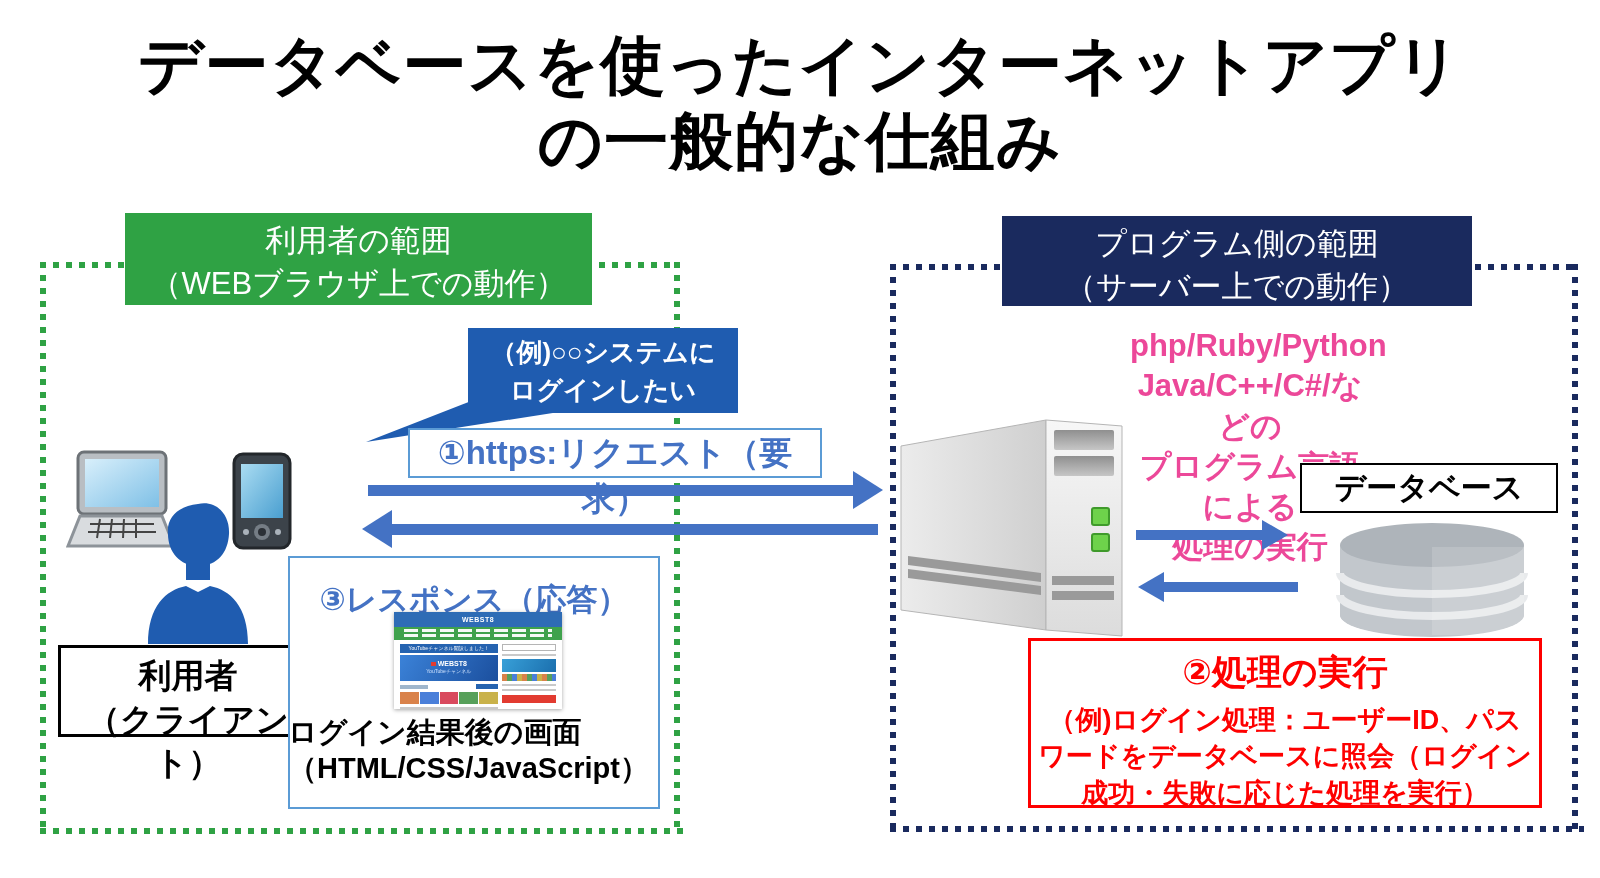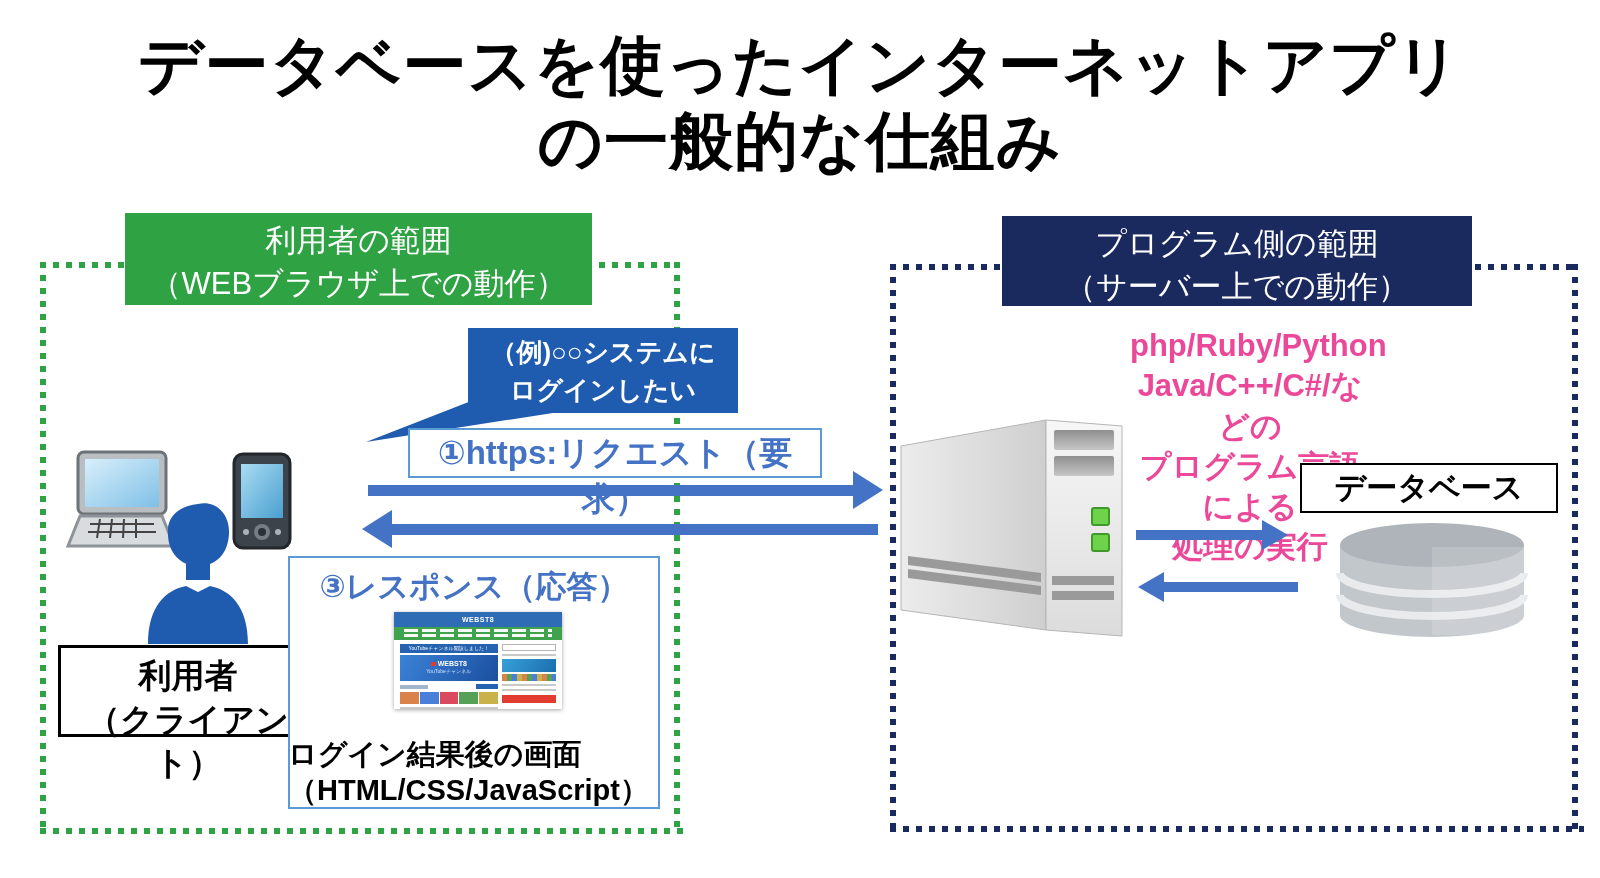--- a/index.html
+++ b/index.html
@@ -32,22 +32,22 @@
           color:#fff;font-weight:900;font-size:26px;line-height:1.45;text-align:center;padding-top:6px;}
   .bubble-tail{position:absolute;left:366px;top:402px;width:190px;height:40px;background:var(--bubble_blue);
                clip-path:polygon(54% 0,100% 26%,0 100%);}
 
   
   .request-box{position:absolute;left:408px;top:428px;width:414px;height:50px;background:#fff;
                border:2px solid var(--box_border_blue);color:var(--arrow_blue);font-weight:900;
                font-size:33px;text-align:center;line-height:46px;}
   .response-box{position:absolute;left:288px;top:556px;width:372px;height:253px;background:#fff;
                 border:2px solid var(--box_border_blue);text-align:center;}
-  .response-label{color:var(--arrow_blue);font-weight:900;font-size:31px;margin-top:8px;}
-  .response-caption{color:#000;font-weight:900;font-size:29px;line-height:1.25;margin-top:22px;}
+  .response-label{color:var(--arrow_blue);font-weight:900;font-size:31px;margin-top:21px;}
+  .response-caption{color:#000;font-weight:900;font-size:29px;line-height:1.25;margin-top:0;}
 
   .plain-label{position:absolute;background:#fff;border:3px solid #000;color:#000;font-weight:900;
                text-align:center;}
   .client-label{left:58px;top:645px;width:260px;height:92px;font-size:33px;line-height:1.32;padding-top:6px;}
   .server-label{left:927px;top:362px;width:201px;height:55px;font-size:34px;line-height:50px;border-width:2px;}
   .db-label{left:1300px;top:463px;width:258px;height:50px;font-size:31px;line-height:46px;border-width:2px;}
 
   .lang-text{position:absolute;left:1130px;top:326px;width:240px;color:#ec4899;font-weight:900;
              font-size:31px;line-height:1.3;text-align:center;}
 
@@ -269,14 +269,22 @@
     <path d="M8,80 A92,21 0 0 0 192,80" stroke="#e8eaec" stroke-width="8" fill="none"></path>
     <ellipse cx="100" cy="30" rx="92" ry="22" fill="#aeb4ba"></ellipse>
     <rect x="100" y="32" width="92" height="88" fill="#ffffff" opacity="0.15"></rect>
   </svg>
 
   <div class="shaft" style="left:1136px;top:530px;width:128px;height:10px;"></div>
   <div class="head-right small" style="left:1262px;top:520px;"></div>
   <div class="shaft" style="left:1164px;top:582px;width:134px;height:10px;"></div>
   <div class="head-left small" style="left:1138px;top:572px;"></div>
 
+  <div class="process-box">
+    <div class="process-title">②処理の実行</div>
+    <div class="process-body">
+      <div>（例)ログイン処理：ユーザーID、パス</div>
+      <div>ワードをデータベースに照会（ログイン</div>
+      <div>成功・失敗に応じた処理を実行）</div>
+    </div>
+  </div>
 
 </div>
 
 </body></html>

